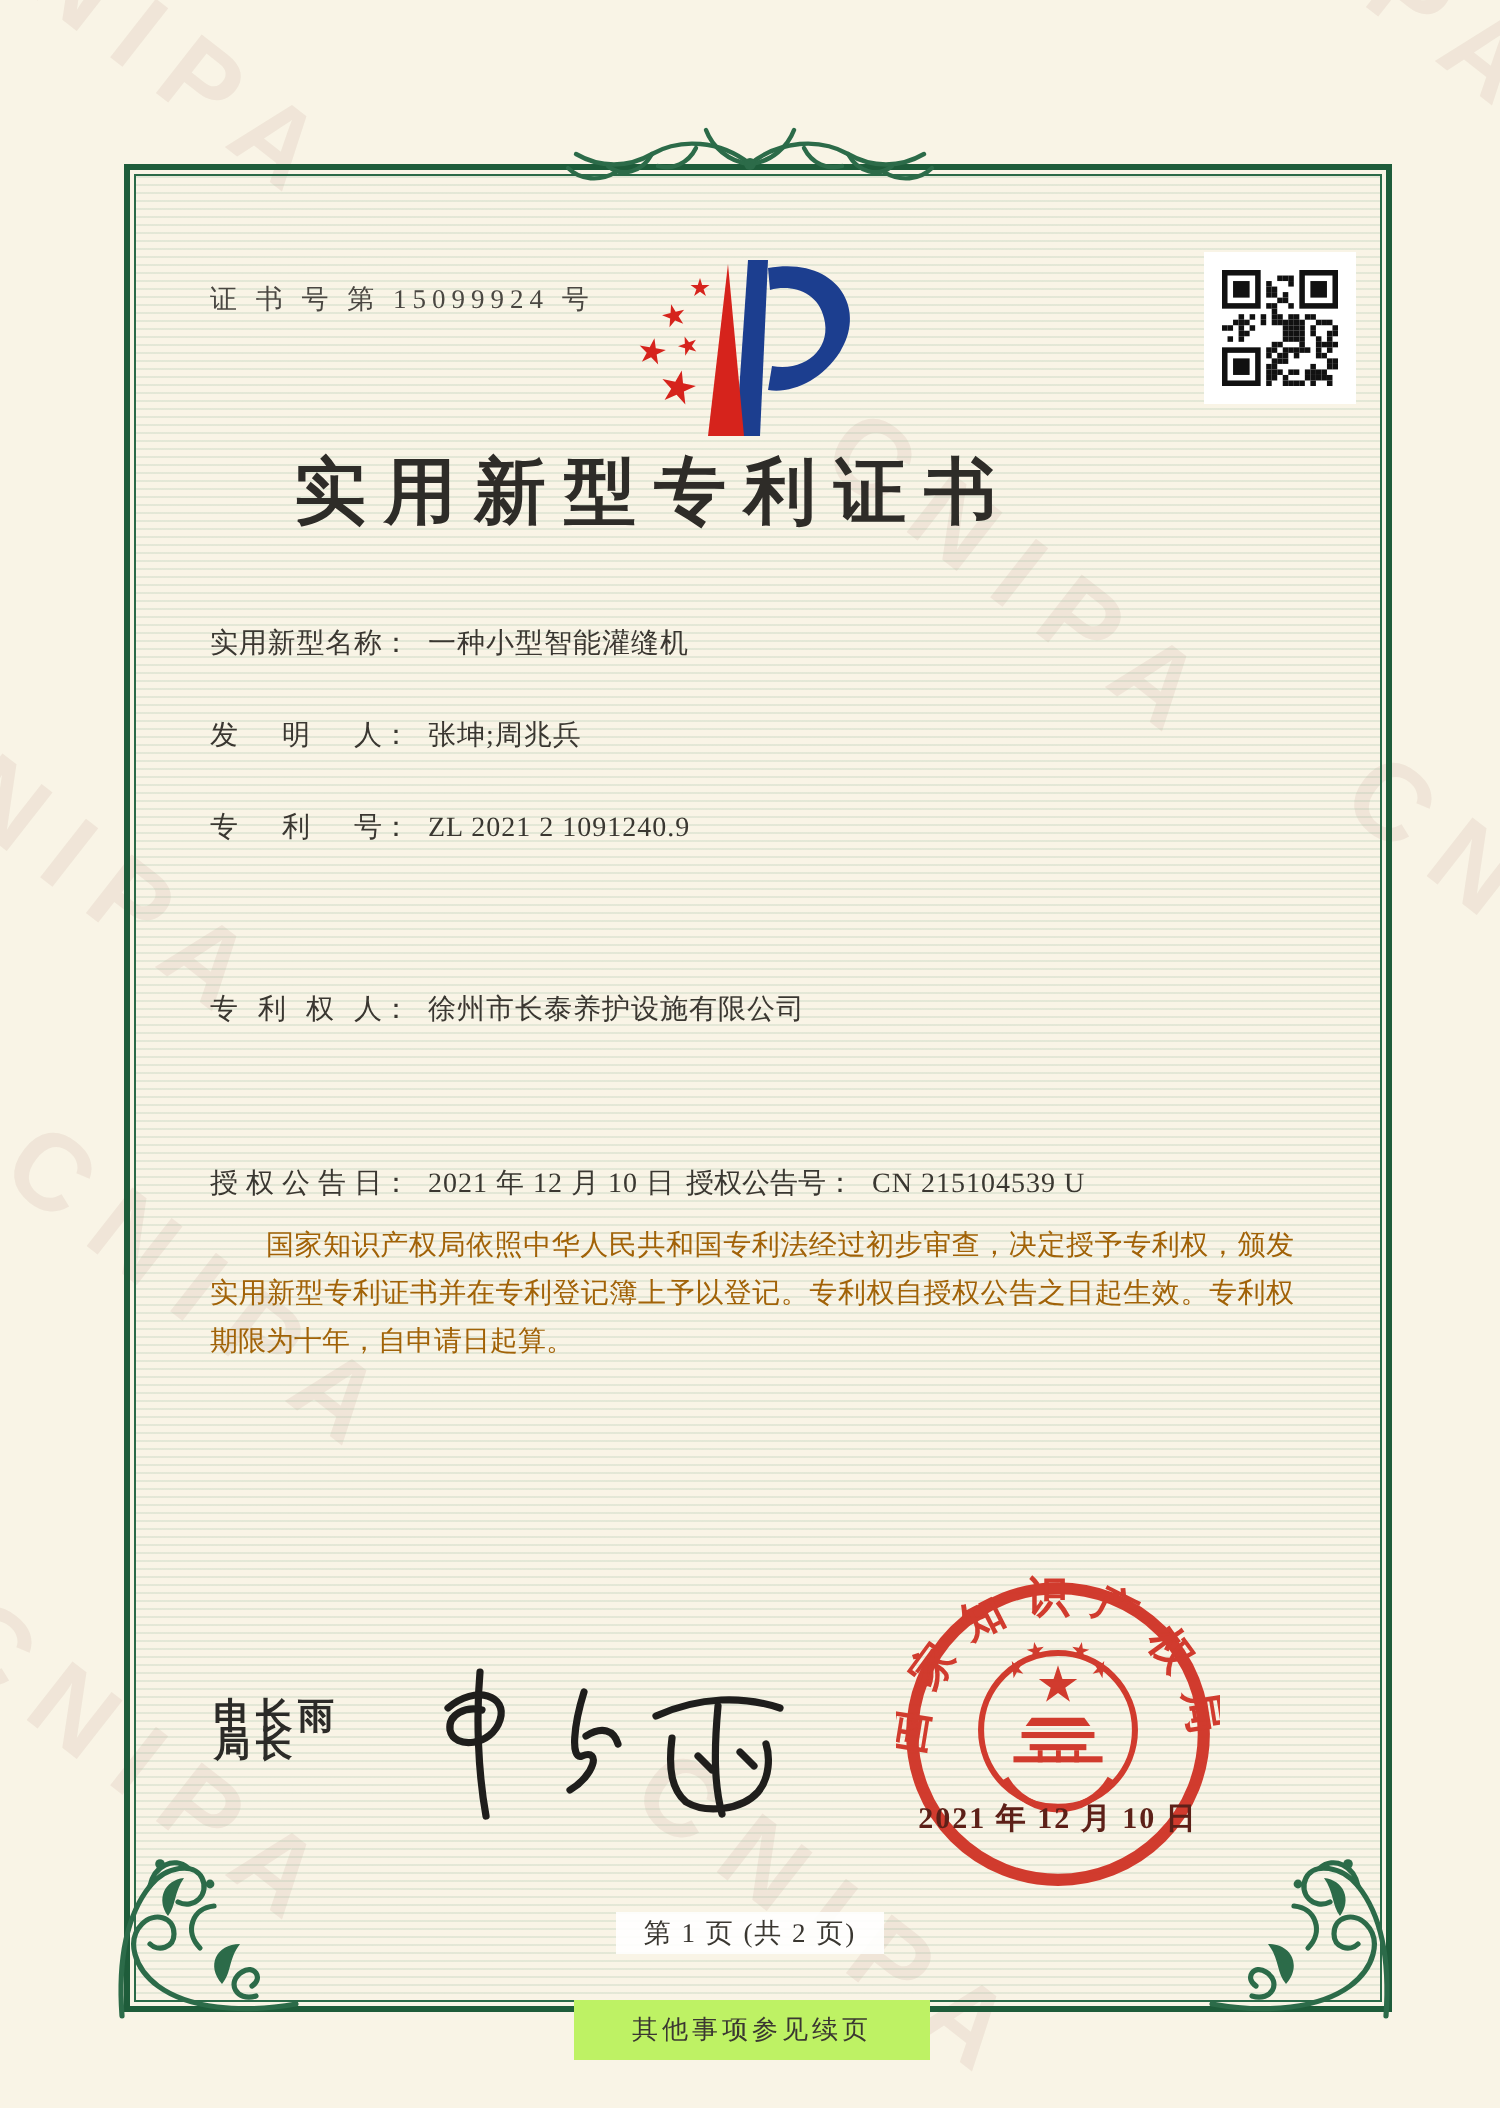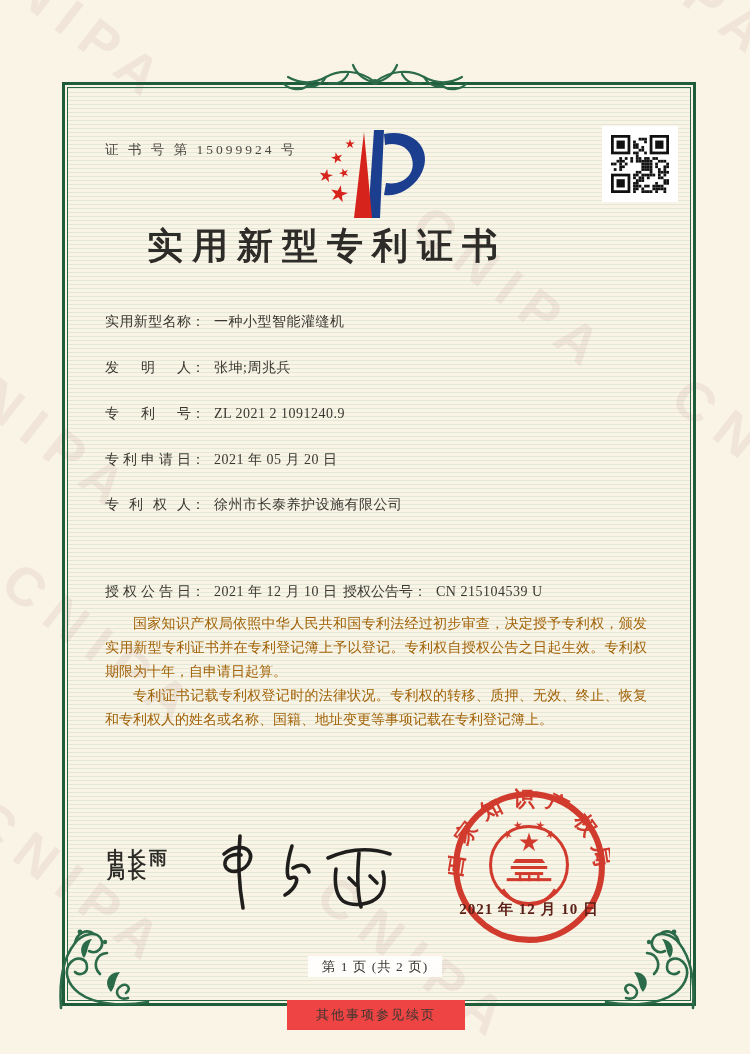--- a/index.html
+++ b/index.html
@@ -33,21 +33,21 @@
   .signer{position:absolute;left:107px;font-family:"Liberation Sans","DejaVu Sans",sans-serif;
           font-size:18px;font-weight:bold;letter-spacing:3px;color:#2c2b28;margin-top:14px;}
   .signature-svg{position:absolute;left:212px;top:828px;}
   
   .seal{position:absolute;left:448px;top:786px;width:162px;height:162px;opacity:0.93;}
   .seal-date{position:absolute;left:448px;top:900px;width:162px;text-align:center;
              font-size:15px;font-weight:bold;letter-spacing:1px;color:#5d2018;}
   .page-info{position:absolute;left:0;top:958px;width:750px;text-align:center;font-size:13.5px;
              letter-spacing:1px;color:#3a3731;}
   .page-info span{background:rgba(255,255,255,0.9);padding:3px 14px;}
-  .note-box{position:absolute;left:287px;top:1000px;width:178px;height:30px;background:#ef4444;
+  .note-box{position:absolute;left:287px;top:1000px;width:178px;height:30px;background:#bef264;
             display:flex;align-items:center;justify-content:center;font-size:13px;
             letter-spacing:2px;color:#3a3731;}
   .band{position:absolute;left:278px;top:62px;}
   .corner{position:absolute;}
   .corner.bl{left:48px;top:912px;}
   .corner.br{left:602px;top:912px;transform:scaleX(-1);}
 </style>
 </head>
 <body>
 
@@ -277,33 +277,29 @@
 
   <div class="row" style="top:313px">
     <span class="flabel">实用新型名称</span><span class="colon">：</span><span class="fval">一种小型智能灌缝机</span>
   </div>
   <div class="row" style="top:359px">
     <span class="flabel">发明人</span><span class="colon">：</span><span class="fval">张坤;周兆兵</span>
   </div>
   <div class="row" style="top:405px">
     <span class="flabel">专利号</span><span class="colon">：</span><span class="fval">ZL 2021 2 1091240.9</span>
   </div>
-  <div class="row" style="top:451px">
-    <span class="flabel">专利申请日</span><span class="colon">：</span><span class="fval">2021 年 05 月 20 日</span>
-  </div>
   <div class="row" style="top:496px">
     <span class="flabel">专利权人</span><span class="colon">：</span><span class="fval">徐州市长泰养护设施有限公司</span>
   </div>
   <div class="row row-dual" style="top:583px">
     <span><span class="flabel">授权公告日</span><span class="colon">：</span><span class="fval">2021 年 12 月 10 日</span></span>
     <span class="field2"><span>授权公告号</span><span class="colon">：</span><span class="fval">CN 215104539 U</span></span>
   </div>
 
   <div class="body-par" style="top:612px">国家知识产权局依照中华人民共和国专利法经过初步审查，决定授予专利权，颁发实用新型专利证书并在专利登记簿上予以登记。专利权自授权公告之日起生效。专利权期限为十年，自申请日起算。</div>
-  <div class="body-par" style="top:684px">专利证书记载专利权登记时的法律状况。专利权的转移、质押、无效、终止、恢复和专利权人的姓名或名称、国籍、地址变更等事项记载在专利登记簿上。</div>
 
   <div class="signer" style="top:846px">局长</div>
   <div class="signer" style="top:832px">申长雨</div>
 
   <svg class="signature-svg" width="195" height="86" viewBox="0 0 195 86">
     <g stroke="#1f1e1c" stroke-width="3.6" fill="none" stroke-linecap="round" stroke-linejoin="round">
       <path d="M28,8 C26,30 27,58 31,80"></path>
       <path d="M12,26 C26,14 42,20 38,32 C34,45 15,47 13,37 C12,29 21,25 29,27"></path>
       <path d="M80,18 C75,34 73,52 79,50 C89,46 85,60 73,67"></path>
       <path d="M81,40 C89,35 95,37 97,44"></path>

